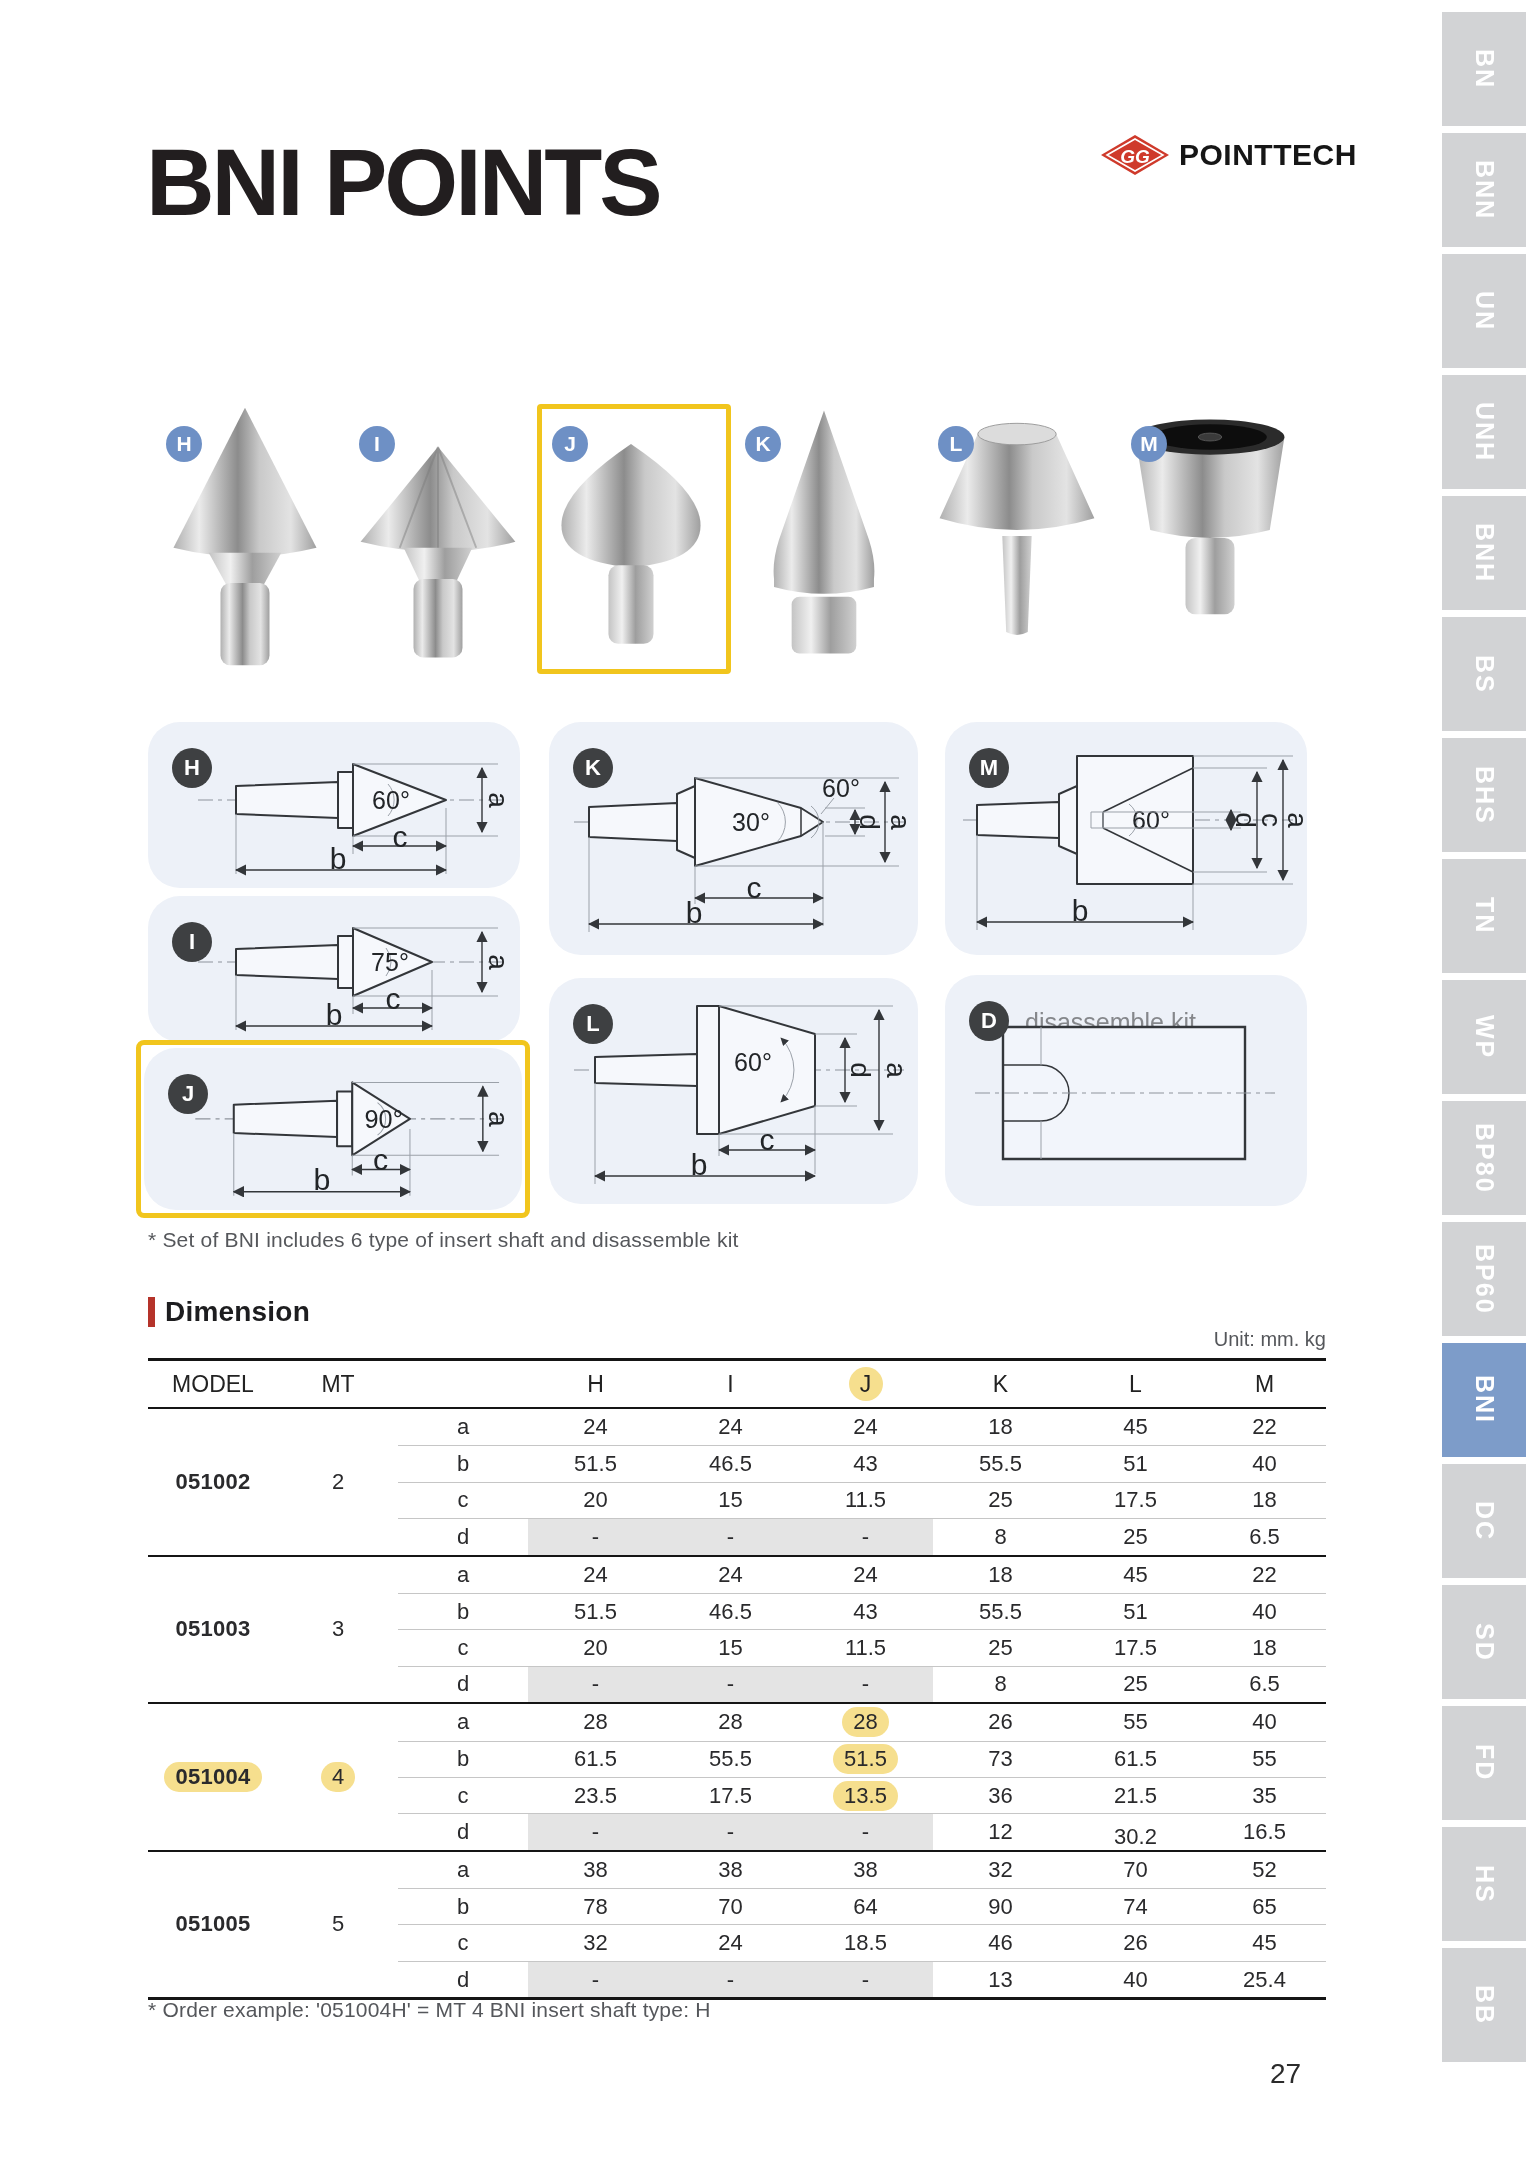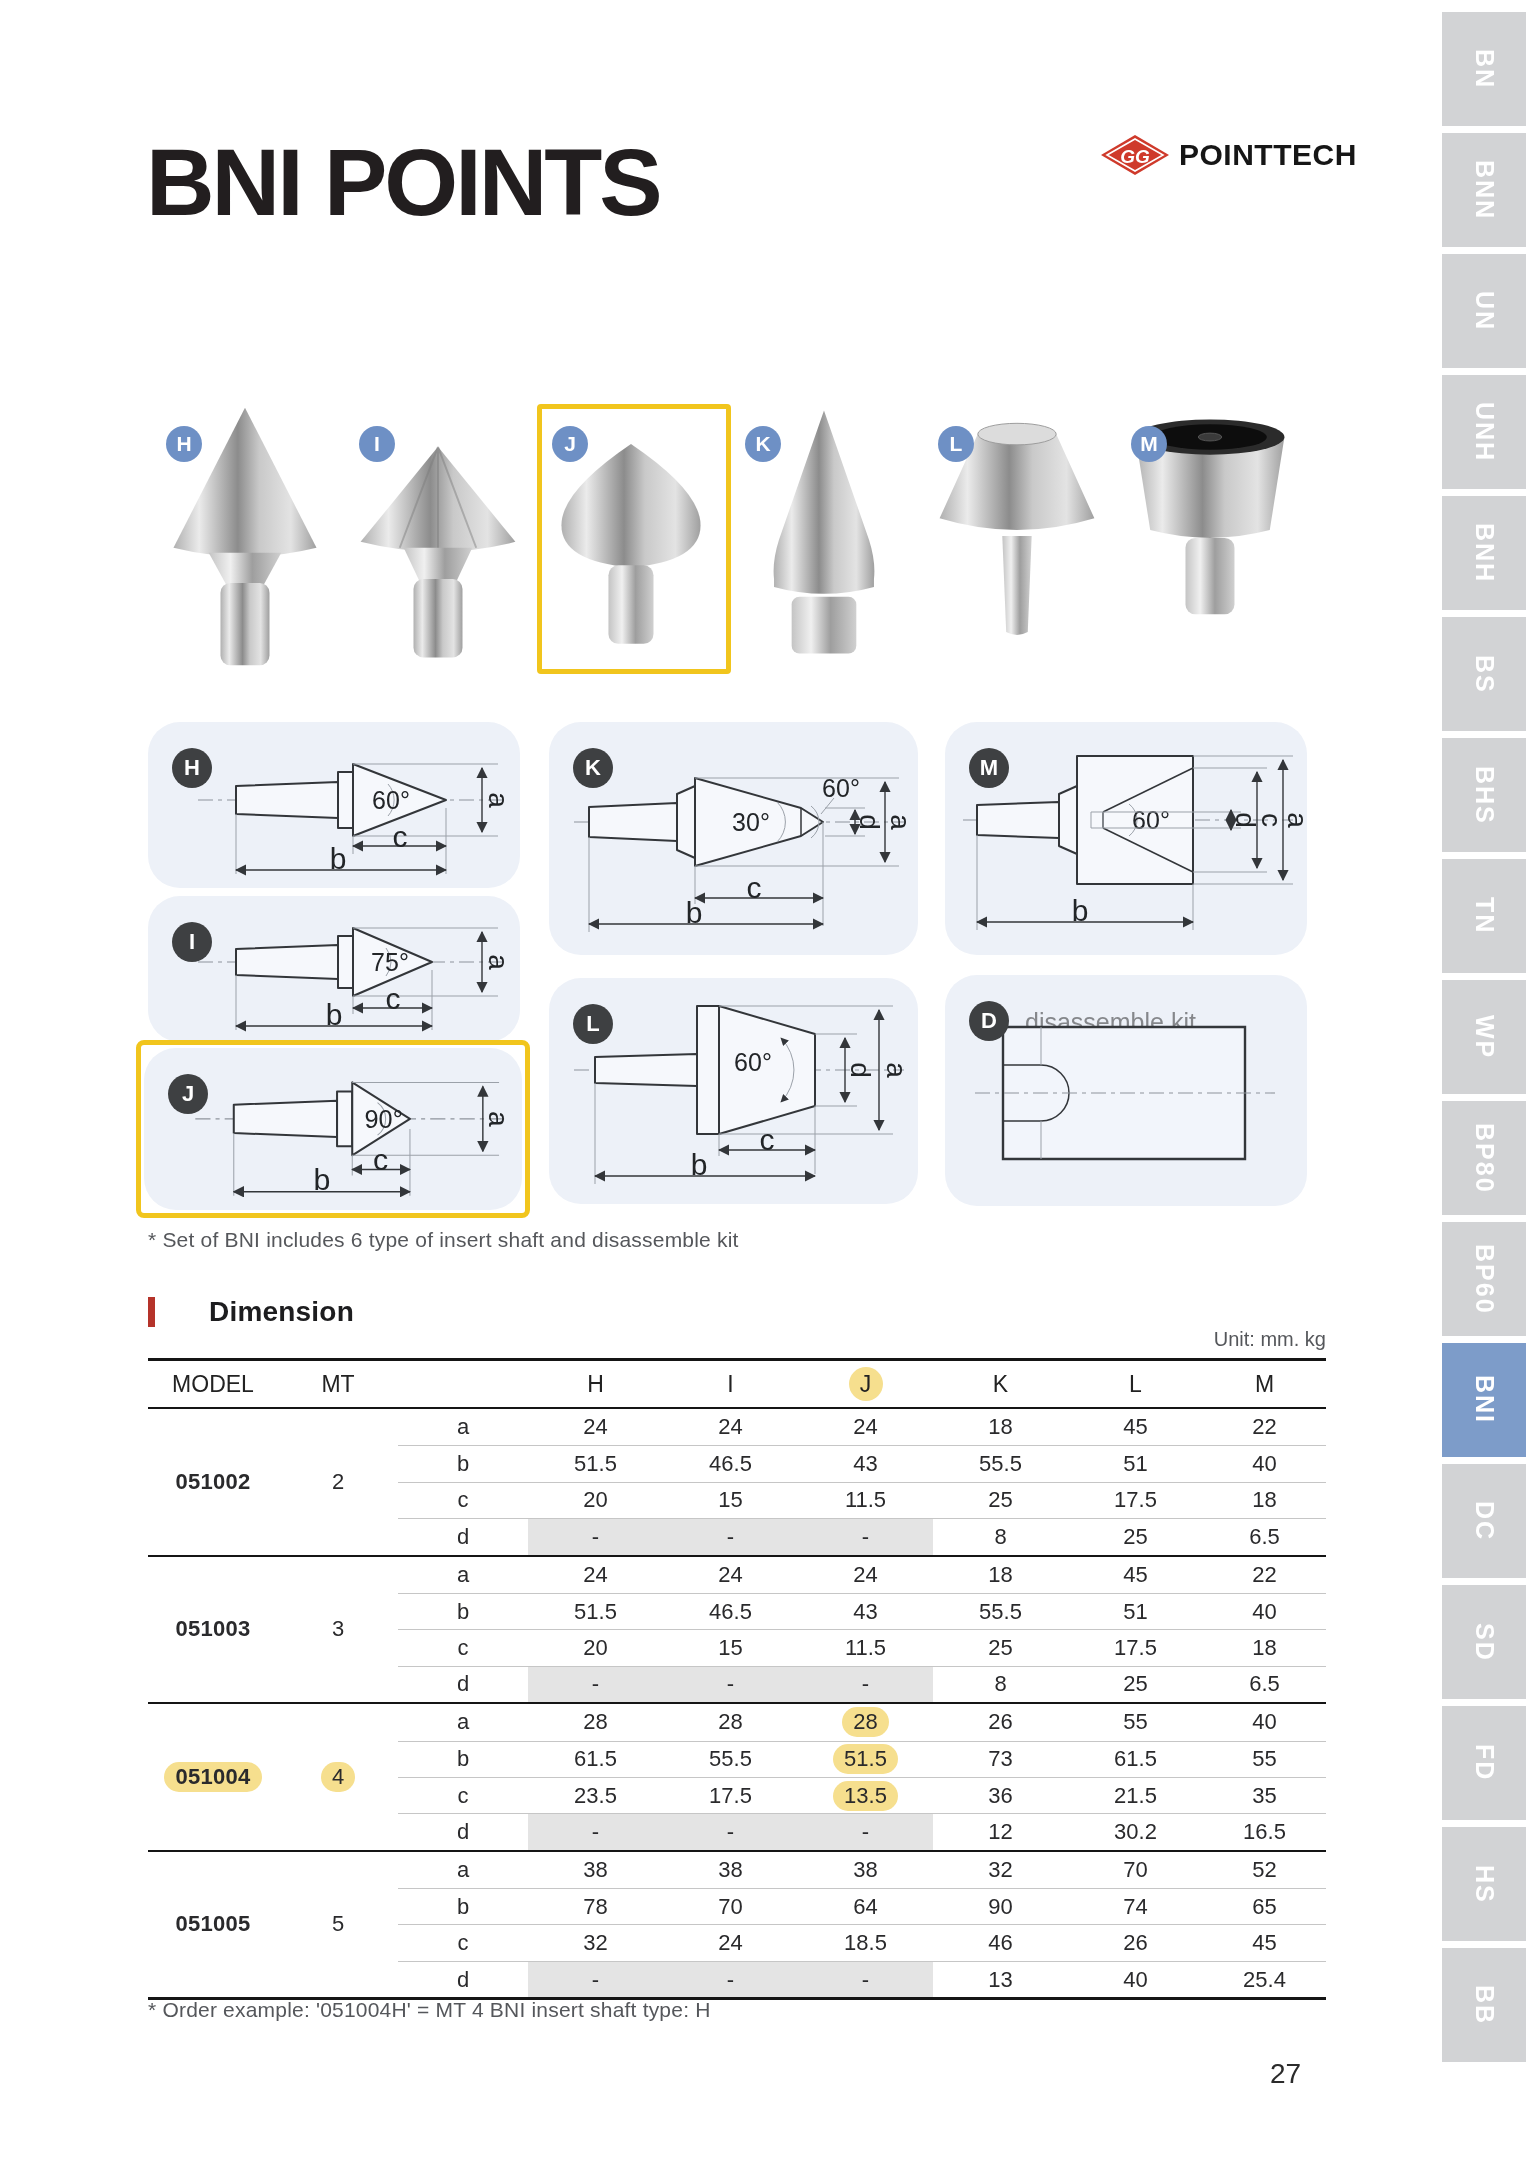--- a/index.html
+++ b/index.html
@@ -40,21 +40,21 @@
   text.ang{font-size:25px; fill:#222528; text-anchor:middle; dominant-baseline:central;}
   text.dl{font-size:28px; fill:#222528; text-anchor:middle; dominant-baseline:central;}
   text.dlb{font-size:30px;}
 
   
   .note{position:absolute; font-size:21px; color:#55575b; letter-spacing:.2px;}
   .note1{left:148px; top:1228px;}
   .note2{left:148px; top:1998px;}
   .dim-head{position:absolute; left:148px; top:1296px; display:flex; align-items:center; gap:10px;}
   .dim-head .bar{width:7px; height:30px; background:var(--accent-red);}
-  .dim-head .txt{font-size:28px; font-weight:700; color:#1d1d1f; letter-spacing:.2px;margin-left:44px;}
+  .dim-head .txt{font-size:28px; font-weight:700; color:#1d1d1f; letter-spacing:.2px;}
   .unit{position:absolute; right:200px; top:1328px; font-size:20px; color:#55575b;}
   .pageno{position:absolute; left:1270px; top:2058px; font-size:28px; color:#2b2b2b;}
 
   
   .table{position:absolute; left:148px; top:1358px; width:1178px;}
   .tcols{display:grid; grid-template-columns:130px 120px 130px 135px 135px 135px 135px 135px 123px;}
   .thead{border-top:3px solid var(--rule-thick); border-bottom:2px solid var(--rule-thick); height:51px; align-items:center;}
   .th{display:flex; align-items:center; justify-content:center; font-size:23px; color:#222; }
   .tbody{border-bottom:3px solid var(--rule-thick);}
   .tgroup{grid-auto-rows:36.4px;}
@@ -638,21 +638,21 @@
           </div>
           <div class="td val-cell rt gray" style="grid-area: 4 / 5;">
             <span>-</span>
           </div>
           <div class="td val-cell rt gray" style="grid-area: 4 / 6;">
             <span>-</span>
           </div>
           <div class="td val-cell rt" style="grid-area: 4 / 7;">
             <span>12</span>
           </div>
-          <div class="td val-cell rt" style="grid-area: 4 / 8;">
+          <div class="td val-cell rt" style="grid-area: 4 / 8; align-items: flex-end;">
             <span>30.2</span>
           </div>
           <div class="td val-cell rt" style="grid-area: 4 / 9;">
             <span>16.5</span>
           </div>
         </div>
         <div class="tgroup tcols">
           <div class="td model-cell">
             <span>051005</span>
           </div>

